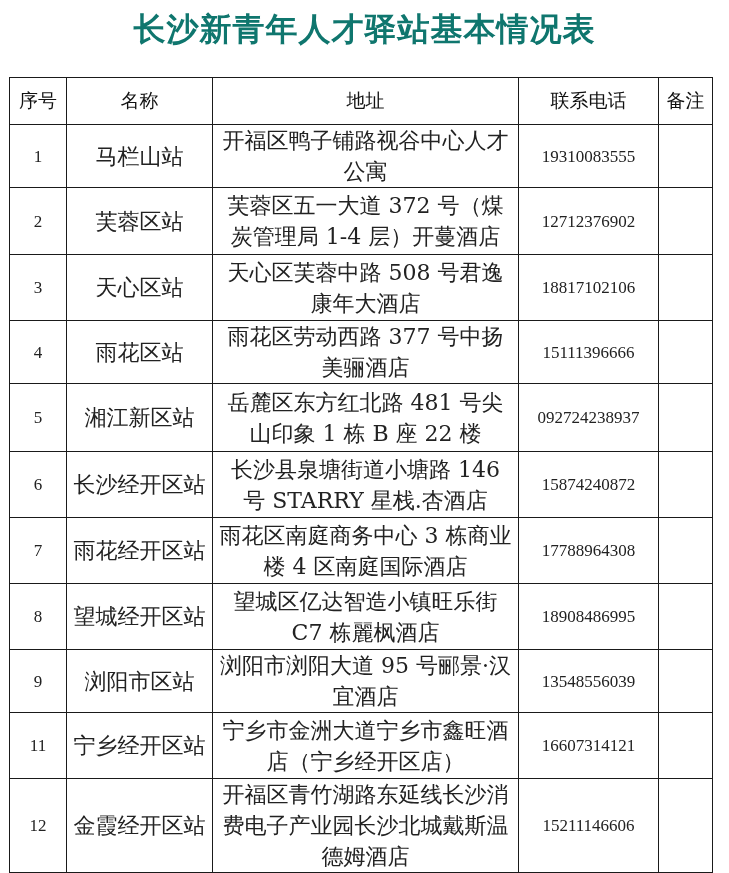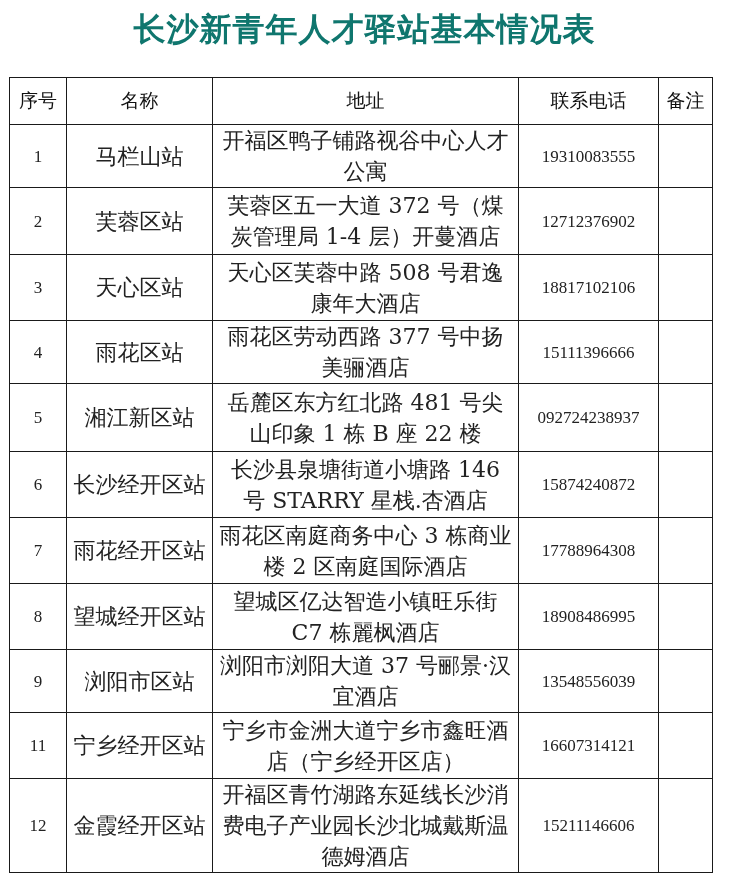--- a/index.html
+++ b/index.html
@@ -89,35 +89,35 @@
     <tr style="height:66px">
       <td class="num">6</td>
       <td>长沙经开区站</td>
       <td class="addr">长沙县泉塘街道小塘路 146 号 STARRY 星栈.杏酒店</td>
       <td class="phone">15874240872</td>
       <td></td>
     </tr>
     <tr style="height:66px">
       <td class="num">7</td>
       <td>雨花经开区站</td>
-      <td class="addr">雨花区南庭商务中心 3 栋商业楼 2 区南庭国际酒店</td>
+      <td class="addr">雨花区南庭商务中心 3 栋商业楼 4 区南庭国际酒店</td>
       <td class="phone">17788964308</td>
       <td></td>
     </tr>
     <tr style="height:66px">
       <td class="num">8</td>
       <td>望城经开区站</td>
       <td class="addr">望城区亿达智造小镇旺乐街 C7 栋麗枫酒店</td>
       <td class="phone">18908486995</td>
       <td></td>
     </tr>
     <tr style="height:47px">
       <td class="num">9</td>
       <td>浏阳市区站</td>
-      <td class="addr">浏阳市浏阳大道 37 号郦景·汉宜酒店</td>
+      <td class="addr">浏阳市浏阳大道 95 号郦景·汉宜酒店</td>
       <td class="phone">13548556039</td>
       <td></td>
     </tr>
     <tr style="height:66px">
       <td class="num">11</td>
       <td>宁乡经开区站</td>
       <td class="addr">宁乡市金洲大道宁乡市鑫旺酒店（宁乡经开区店）</td>
       <td class="phone">16607314121</td>
       <td></td>
     </tr>

